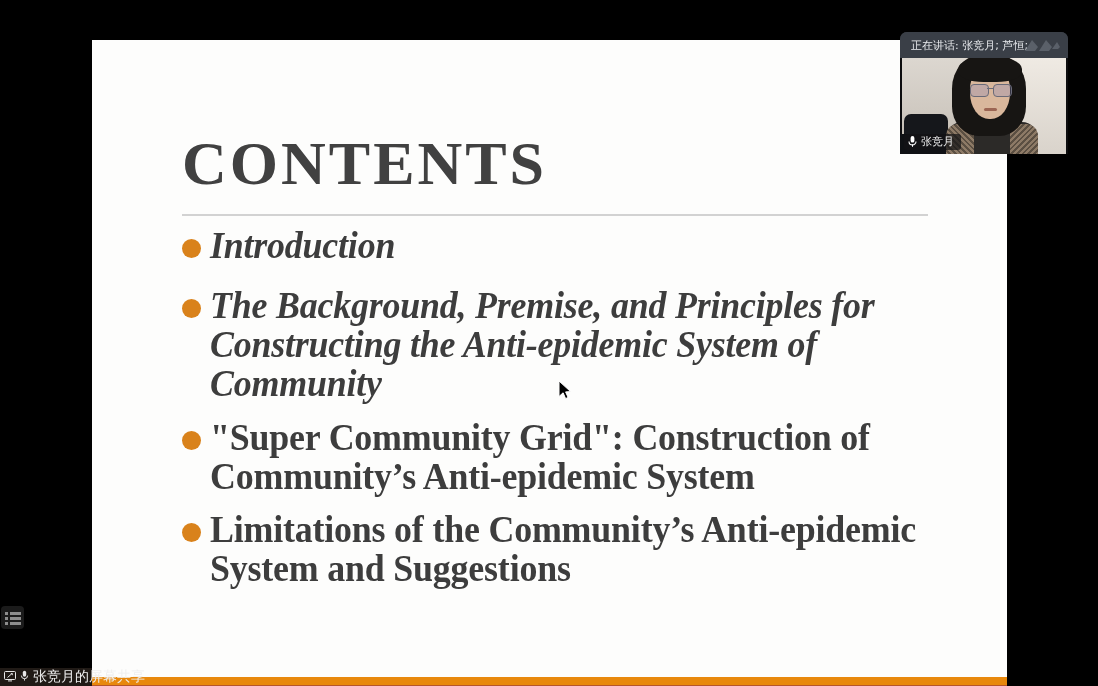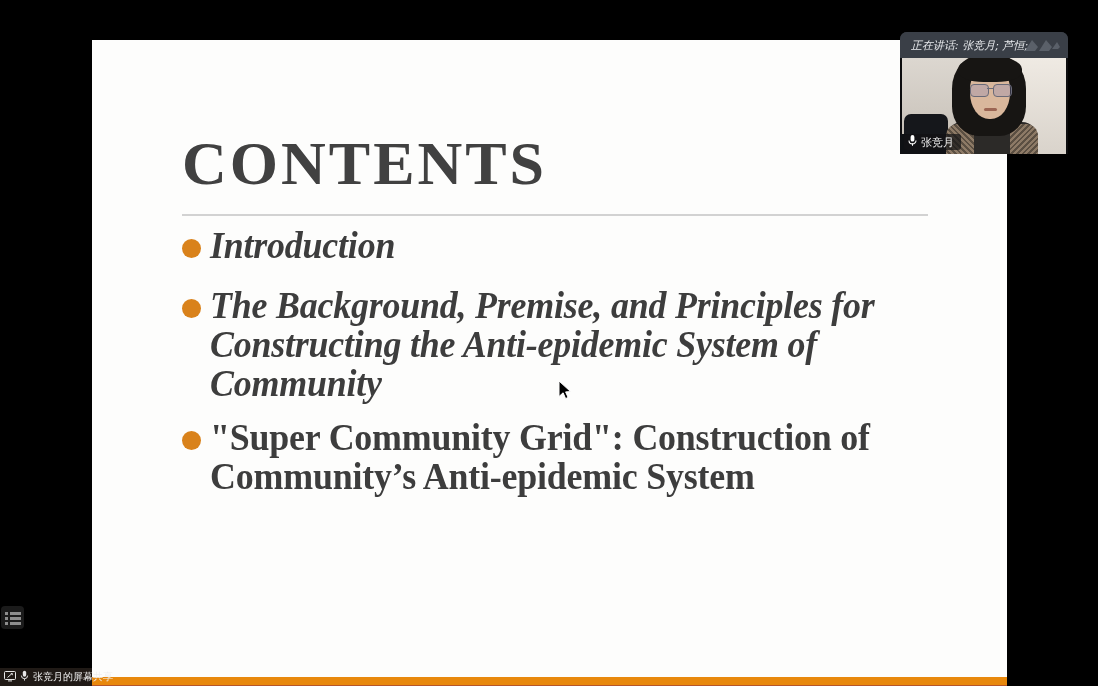--- a/index.html
+++ b/index.html
@@ -173,21 +173,20 @@
     height: 122px;
     background: #3a3f47;
     border-radius: 7px 7px 0 0;
     overflow: hidden;
   }
   #video-header {
     position: relative;
     width: 168px;
     height: 26px;
     background: #3a3f47;
-    font-style: italic;
   }
   #speaking-label {
     position: absolute;
     left: 11px;
     top: 6px;
     font-family: "DejaVu Sans", "Liberation Sans", sans-serif;
     font-size: 11px;
     color: #e9ebee;
     white-space: nowrap;
   }
@@ -311,21 +310,21 @@
   }
   #video-name-badge {
     position: absolute;
     left: 4px;
     bottom: 4px;
     height: 16px;
     padding: 0 7px 0 3px;
     background: rgba(20,20,22,0.72);
     border-radius: 3px;
     display: flex;
-    align-items: center;
+    align-items: flex-start;
     gap: 3px;
   }
   #video-name-text {
     font-family: "DejaVu Sans", "Liberation Sans", sans-serif;
     font-size: 11px;
     color: #f2f2f2;
     white-space: nowrap;
   }
 
   
@@ -337,21 +336,21 @@
     height: 18px;
     background: #201a16;
     display: flex;
     align-items: center;
     gap: 4px;
     padding-left: 4px;
     box-sizing: border-box;
   }
   #taskbar-label {
     font-family: "DejaVu Sans", "Liberation Sans", sans-serif;
-    font-size: 10px;
+    font-size: 14px;
     color: #efefef;
     white-space: nowrap;
   }
 
   
   #cursor {
     position: absolute;
     left: 559px;
     top: 381px;
     width: 14px;
@@ -394,20 +393,24 @@
         <div class="bullet-row item-1">
           <span class="bullet-dot"></span>
           <span class="bullet-text">The Background, Premise, and Principles for Constructing the Anti-epidemic System of Community</span>
         </div>
 
         <div class="bullet-row item-2">
           <span class="bullet-dot"></span>
           <span class="bullet-text">"Super Community Grid": Construction of Community’s Anti-epidemic System</span>
         </div>
 
+        <div class="bullet-row item-3">
+          <span class="bullet-dot"></span>
+          <span class="bullet-text">Limitations of the Community’s Anti-epidemic System and Suggestions</span>
+        </div>
 
       </div>
     </div>
 
     <div id="slide-stripe"></div>
     <div id="slide-band"></div>
   </div>
 
   <div id="video-panel">
     <div id="video-header">

